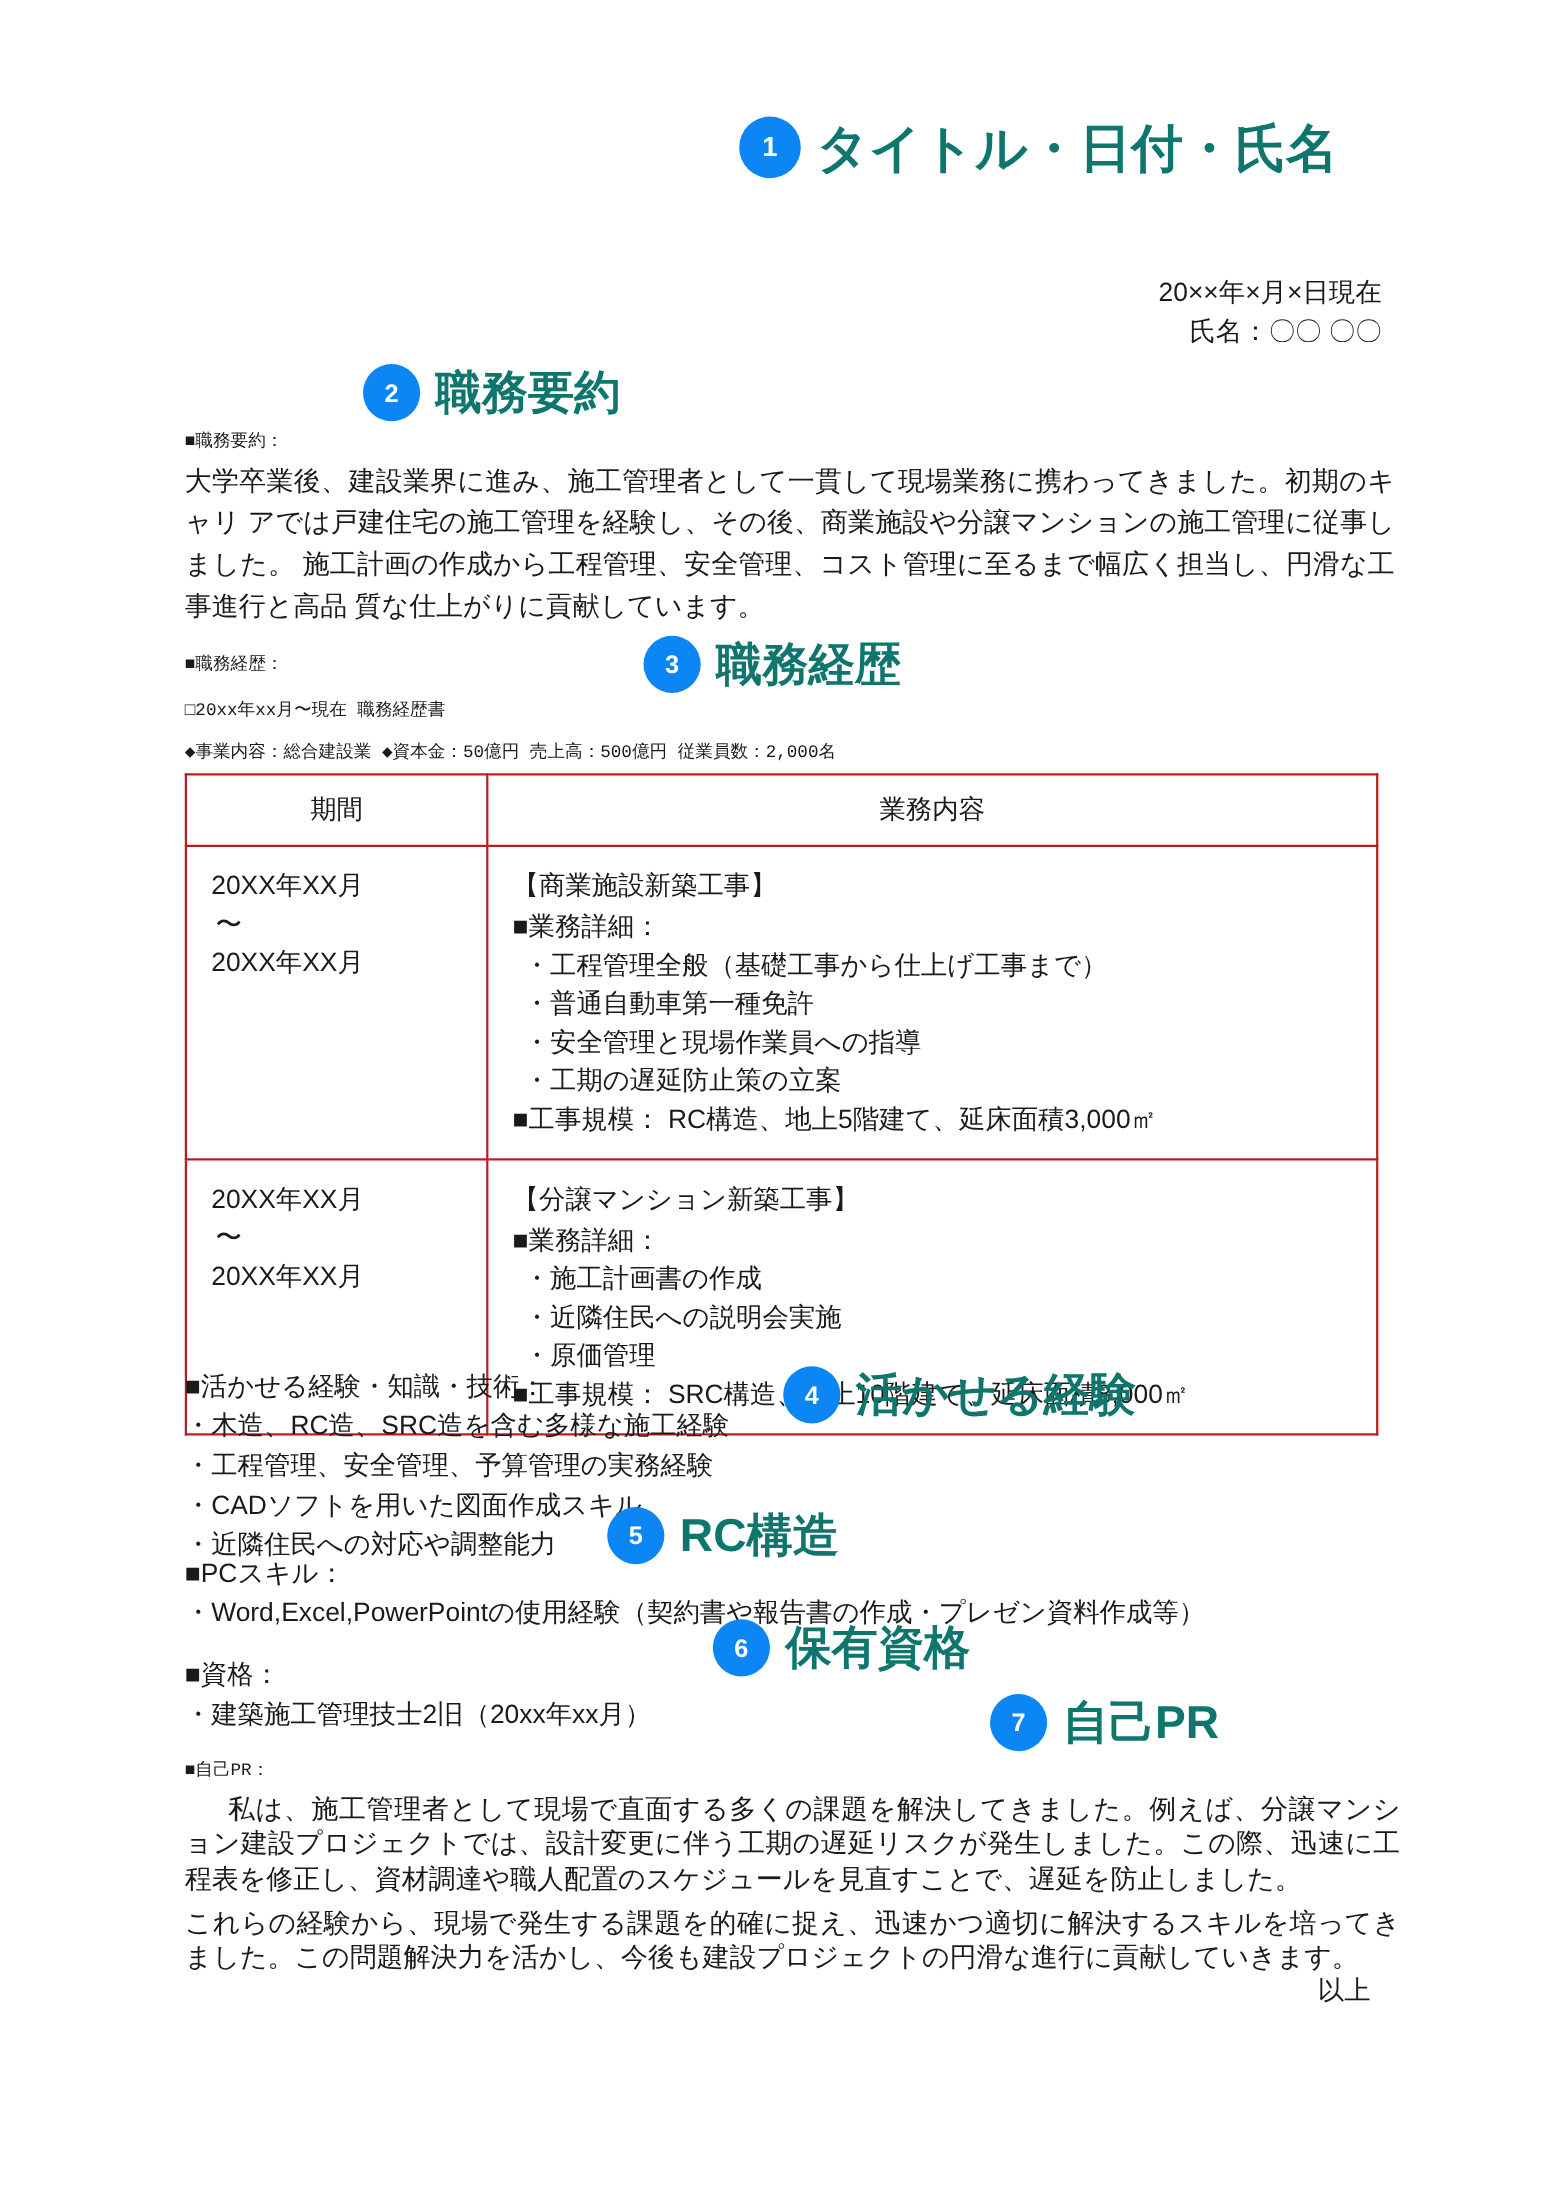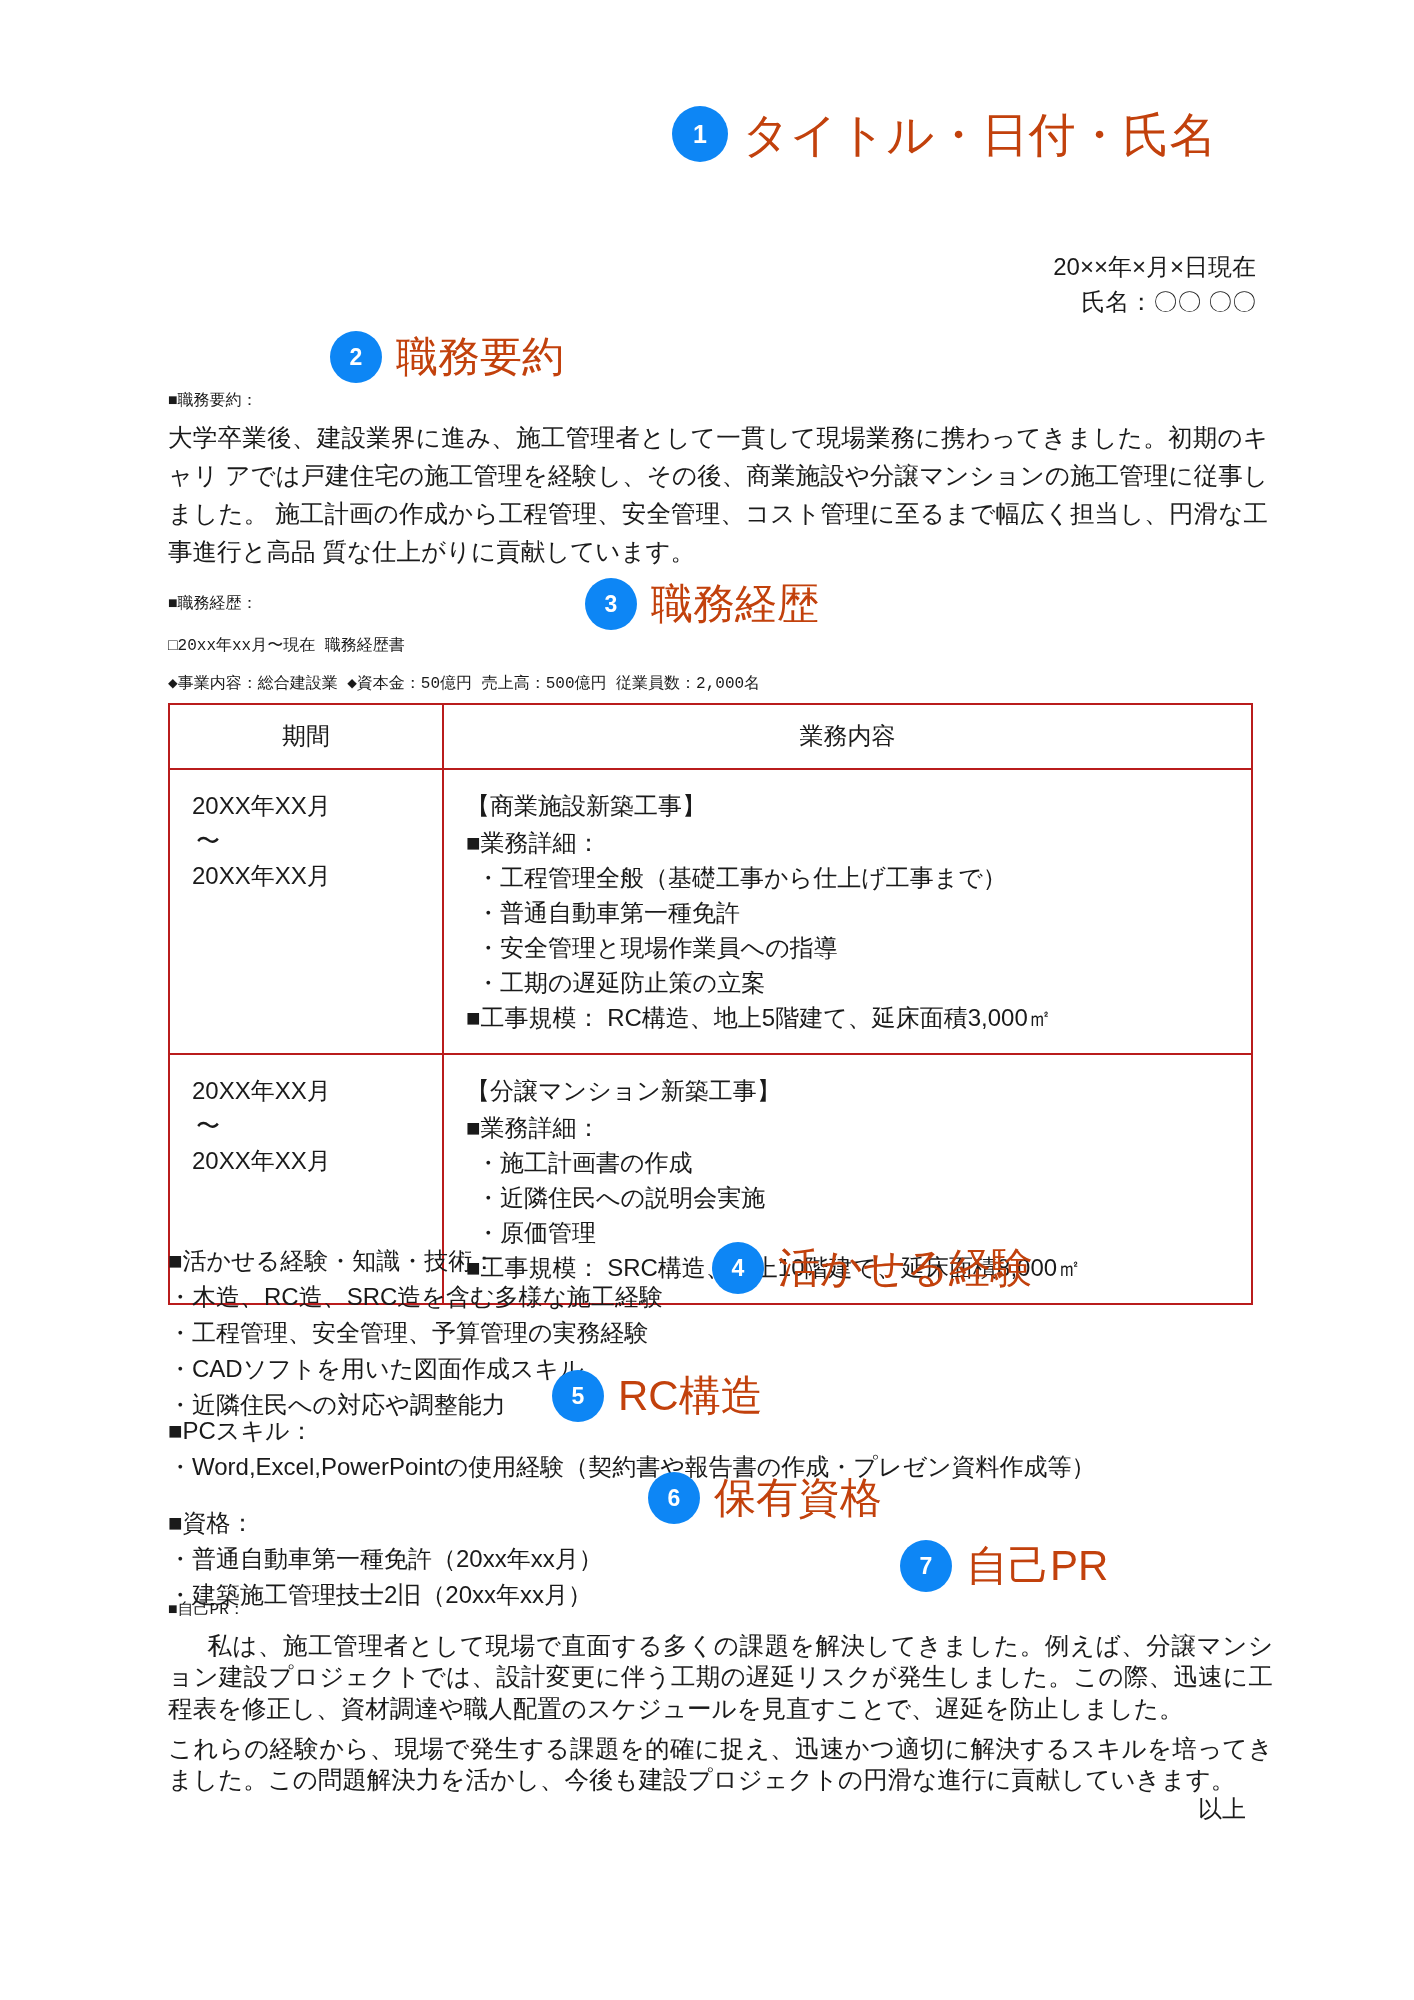--- a/index.html
+++ b/index.html
@@ -37,22 +37,22 @@
     color: #ffffff;
     font-size: 23px;
     font-weight: bold;
     display: flex;
     align-items: center;
     justify-content: center;
     flex: 0 0 auto;
     line-height: 1;
   }
   .annot .atext {
-    color: #c2410c;
-    font-weight: normal;
+    color: #0f766e;
+    font-weight: bold;
     white-space: nowrap;
     line-height: 1;
   }
   .annot.big .circle { width: 56px; height: 56px; font-size: 25px; }
   .annot.big .atext { font-size: 47px; }
   .annot.med .atext { font-size: 42px; }
 
   .a1 { left: 672px; top: 106px; }
   .a2 { left: 330px; top: 331px; }
   .a3 { left: 585px; top: 578px; }
@@ -257,21 +257,20 @@
     <div>・近隣住民への対応や調整能力</div>
   </div>
 
   <div class="block tight s-pc">
     <div>■PCスキル：</div>
     <div>・Word,Excel,PowerPointの使用経験（契約書や報告書の作成・プレゼン資料作成等）</div>
   </div>
 
   <div class="block tight s-qual">
     <div>■資格：</div>
-    <div>・普通自動車第一種免許（20xx年xx月）</div>
     <div>・建築施工管理技士2旧（20xx年xx月）</div>
   </div>
 
   <div class="block lead s-pr-lbl">■自己PR：</div>
   <div class="block para tighter indent1 s-pr-body">私は、施工管理者として現場で直面する多くの課題を解決してきました。例えば、分譲マンション建設プロジェクトでは、設計変更に伴う工期の遅延リスクが発生しました。この際、迅速に工程表を修正し、資材調達や職人配置のスケジュールを見直すことで、遅延を防止しました。</div>
   <div class="block para tighter s-pr-body2">これらの経験から、現場で発生する課題を的確に捉え、迅速かつ適切に解決するスキルを培ってきました。この問題解決力を活かし、今後も建設プロジェクトの円滑な進行に貢献していきます。</div>
 
   <div class="closing">以上</div>
 
 </div>

